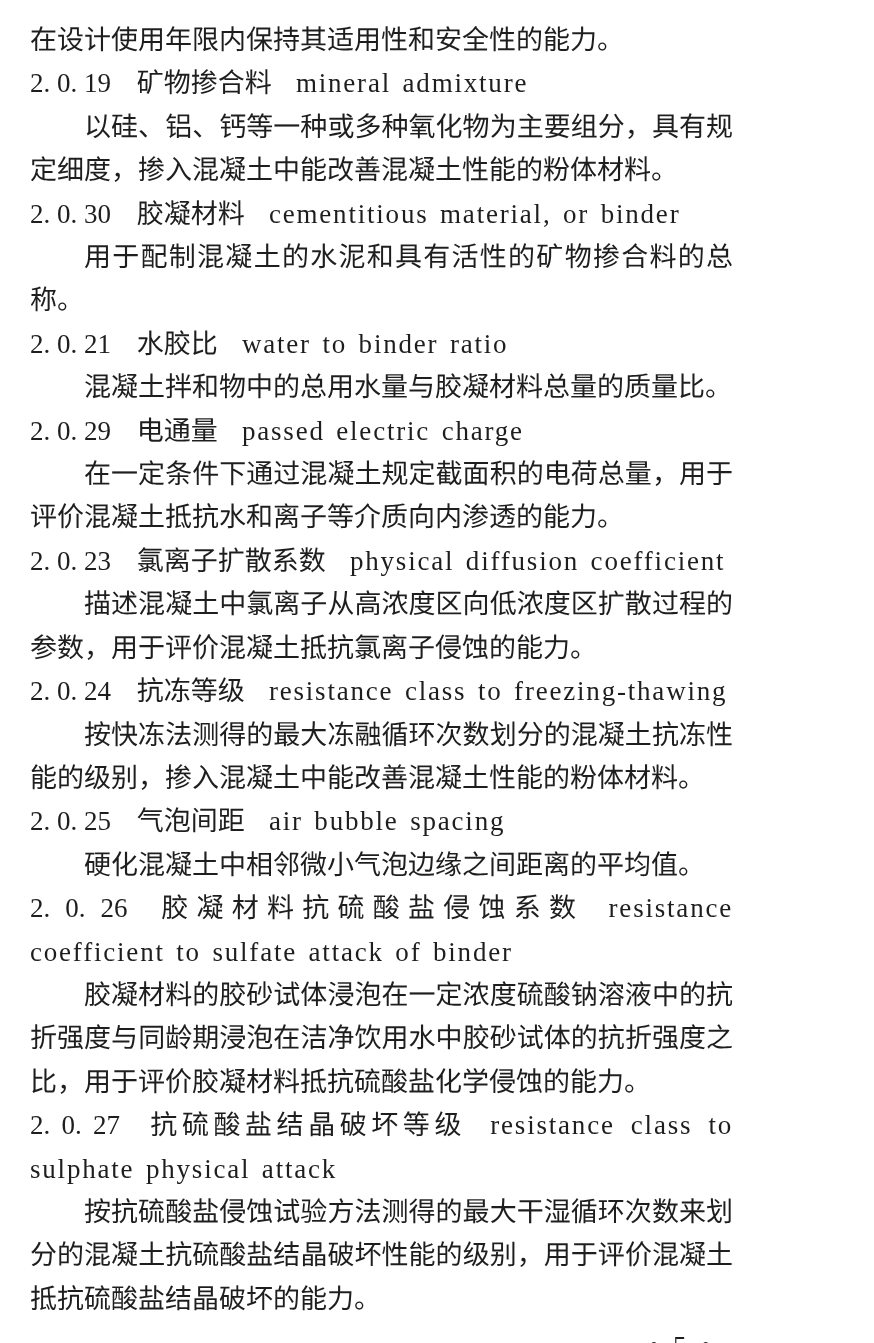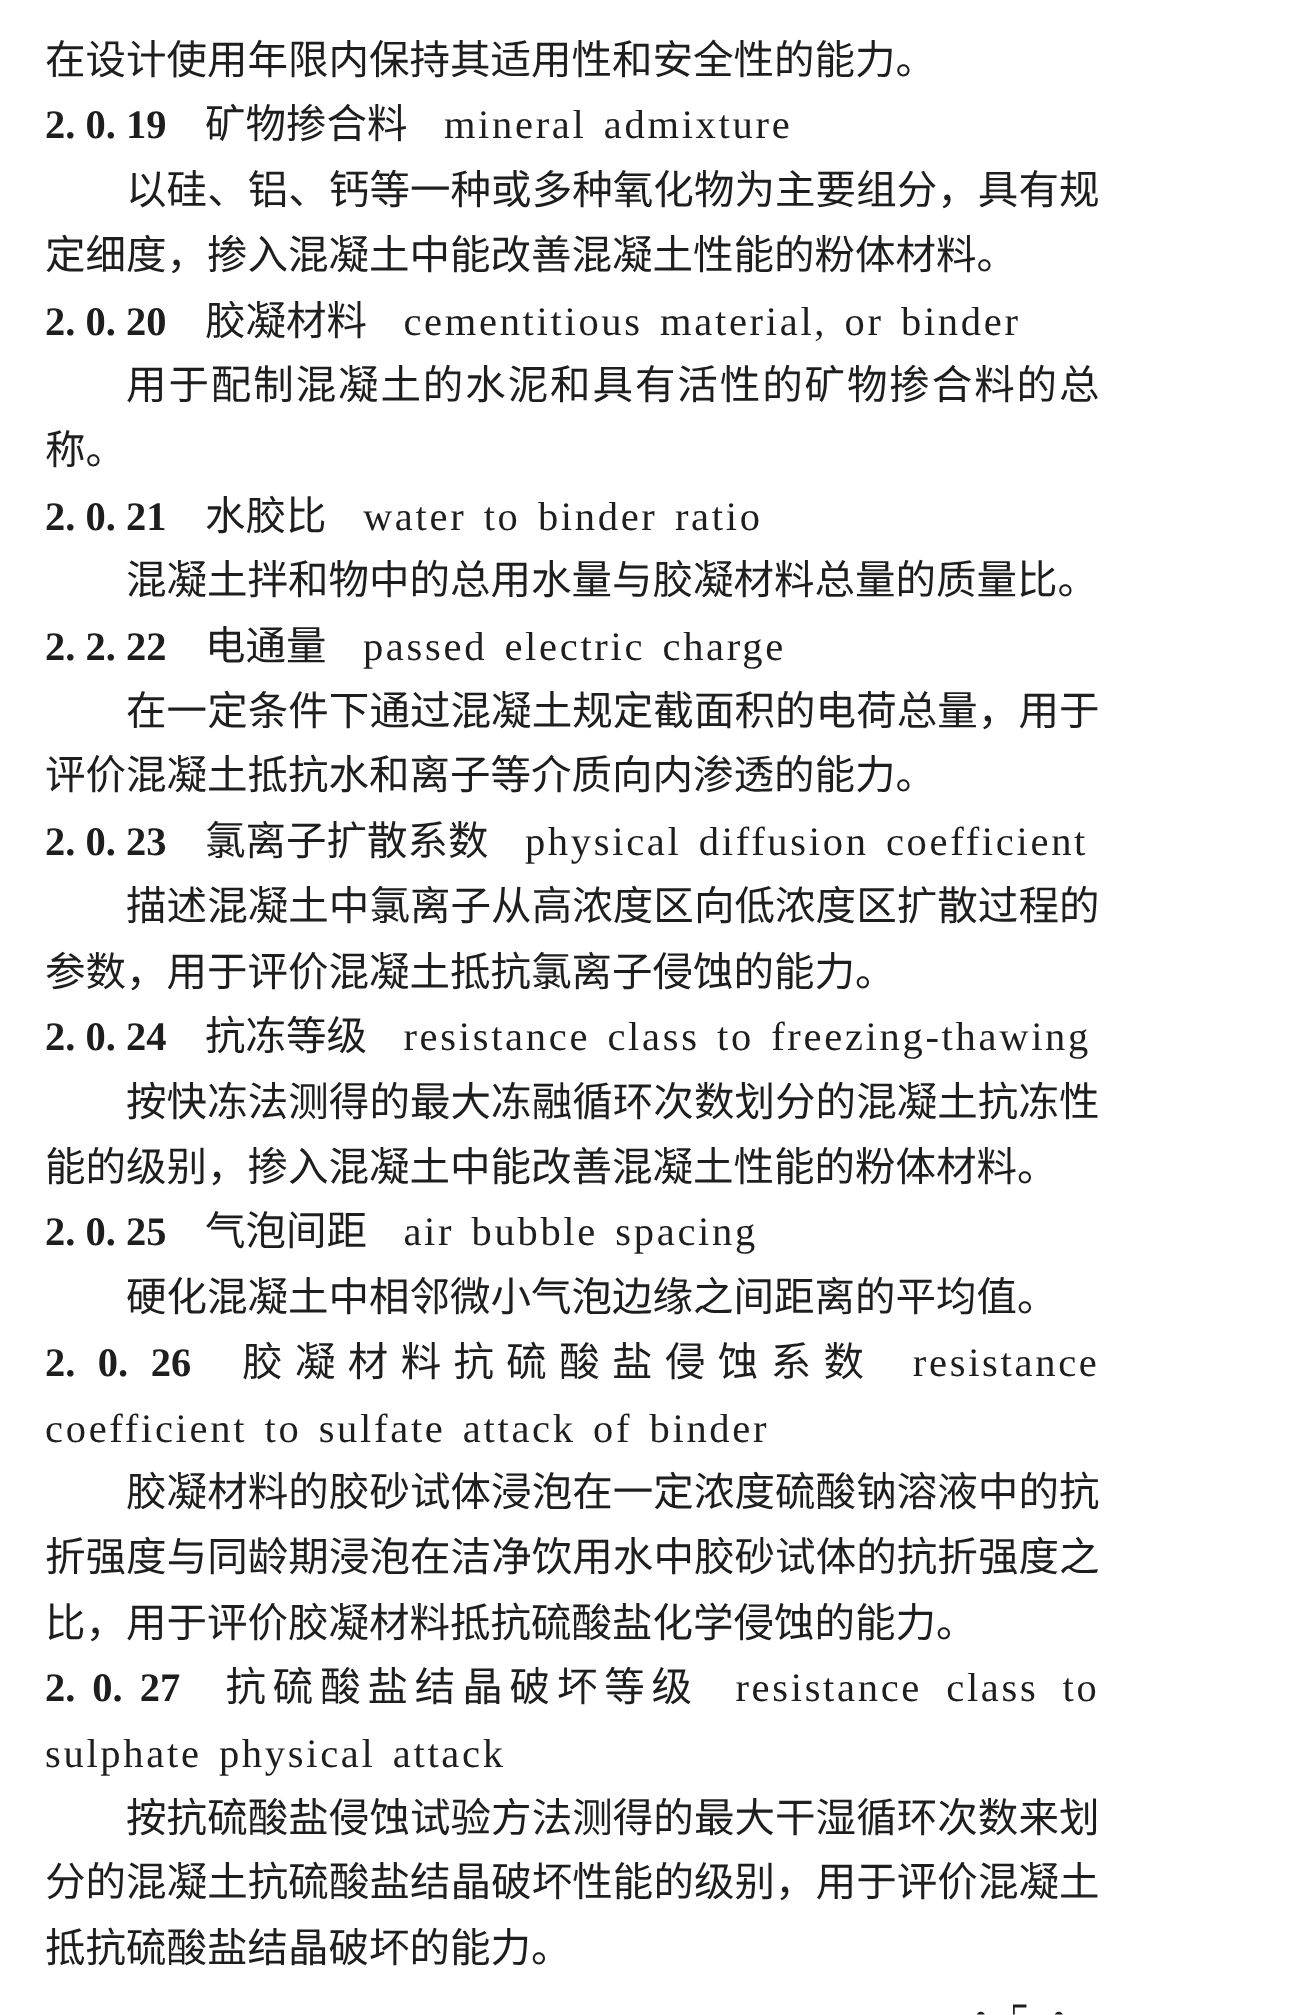--- a/index.html
+++ b/index.html
@@ -23,21 +23,21 @@
     color: #1e1e1e;
   }
   .content p {
     margin: 0;
     text-align: justify;
   }
   p.indent {
     text-indent: 2em;
   }
   p.term .num {
-    font-weight: 700;
+    font-weight: 400;
   }
   p.term .zh {
     margin-left: 0.95em;
   }
   p.term .en {
     margin-left: 0.9em;
     letter-spacing: 1.8px;
     word-spacing: 3px;
   }
   .footer {
@@ -56,25 +56,25 @@
   }
 </style>
 </head>
 <body>
 
 <div class="page">
   <main class="content" id="content">
       <p class="plain">在设计使用年限内保持其适用性和安全性的能力。</p>
       <p class="term"><span class="num">2. 0. 19</span><span class="zh">矿物掺合料</span><span class="en">mineral admixture</span></p>
       <p class="indent">以硅、铝、钙等一种或多种氧化物为主要组分，具有规定细度，掺入混凝土中能改善混凝土性能的粉体材料。</p>
-      <p class="term"><span class="num">2. 0. 20</span><span class="zh">胶凝材料</span><span class="en">cementitious material, or binder</span></p>
+      <p class="term"><span class="num">2. 0. 30</span><span class="zh">胶凝材料</span><span class="en">cementitious material, or binder</span></p>
       <p class="indent">用于配制混凝土的水泥和具有活性的矿物掺合料的总称。</p>
       <p class="term"><span class="num">2. 0. 21</span><span class="zh">水胶比</span><span class="en">water to binder ratio</span></p>
       <p class="indent">混凝土拌和物中的总用水量与胶凝材料总量的质量比。</p>
-      <p class="term"><span class="num">2. 2. 22</span><span class="zh">电通量</span><span class="en">passed electric charge</span></p>
+      <p class="term"><span class="num">2. 0. 29</span><span class="zh">电通量</span><span class="en">passed electric charge</span></p>
       <p class="indent">在一定条件下通过混凝土规定截面积的电荷总量，用于评价混凝土抵抗水和离子等介质向内渗透的能力。</p>
       <p class="term"><span class="num">2. 0. 23</span><span class="zh">氯离子扩散系数</span><span class="en">physical diffusion coefficient</span></p>
       <p class="indent">描述混凝土中氯离子从高浓度区向低浓度区扩散过程的参数，用于评价混凝土抵抗氯离子侵蚀的能力。</p>
       <p class="term"><span class="num">2. 0. 24</span><span class="zh">抗冻等级</span><span class="en">resistance class to freezing-thawing</span></p>
       <p class="indent">按快冻法测得的最大冻融循环次数划分的混凝土抗冻性能的级别，掺入混凝土中能改善混凝土性能的粉体材料。</p>
       <p class="term"><span class="num">2. 0. 25</span><span class="zh">气泡间距</span><span class="en">air bubble spacing</span></p>
       <p class="indent">硬化混凝土中相邻微小气泡边缘之间距离的平均值。</p>
       <p class="term"><span class="num">2. 0. 26</span><span class="zh">胶凝材料抗硫酸盐侵蚀系数</span><span class="en">resistance coefficient to sulfate attack of binder</span></p>
       <p class="indent">胶凝材料的胶砂试体浸泡在一定浓度硫酸钠溶液中的抗折强度与同龄期浸泡在洁净饮用水中胶砂试体的抗折强度之比，用于评价胶凝材料抵抗硫酸盐化学侵蚀的能力。</p>
       <p class="term"><span class="num">2. 0. 27</span><span class="zh">抗硫酸盐结晶破坏等级</span><span class="en">resistance class to sulphate physical attack</span></p>

